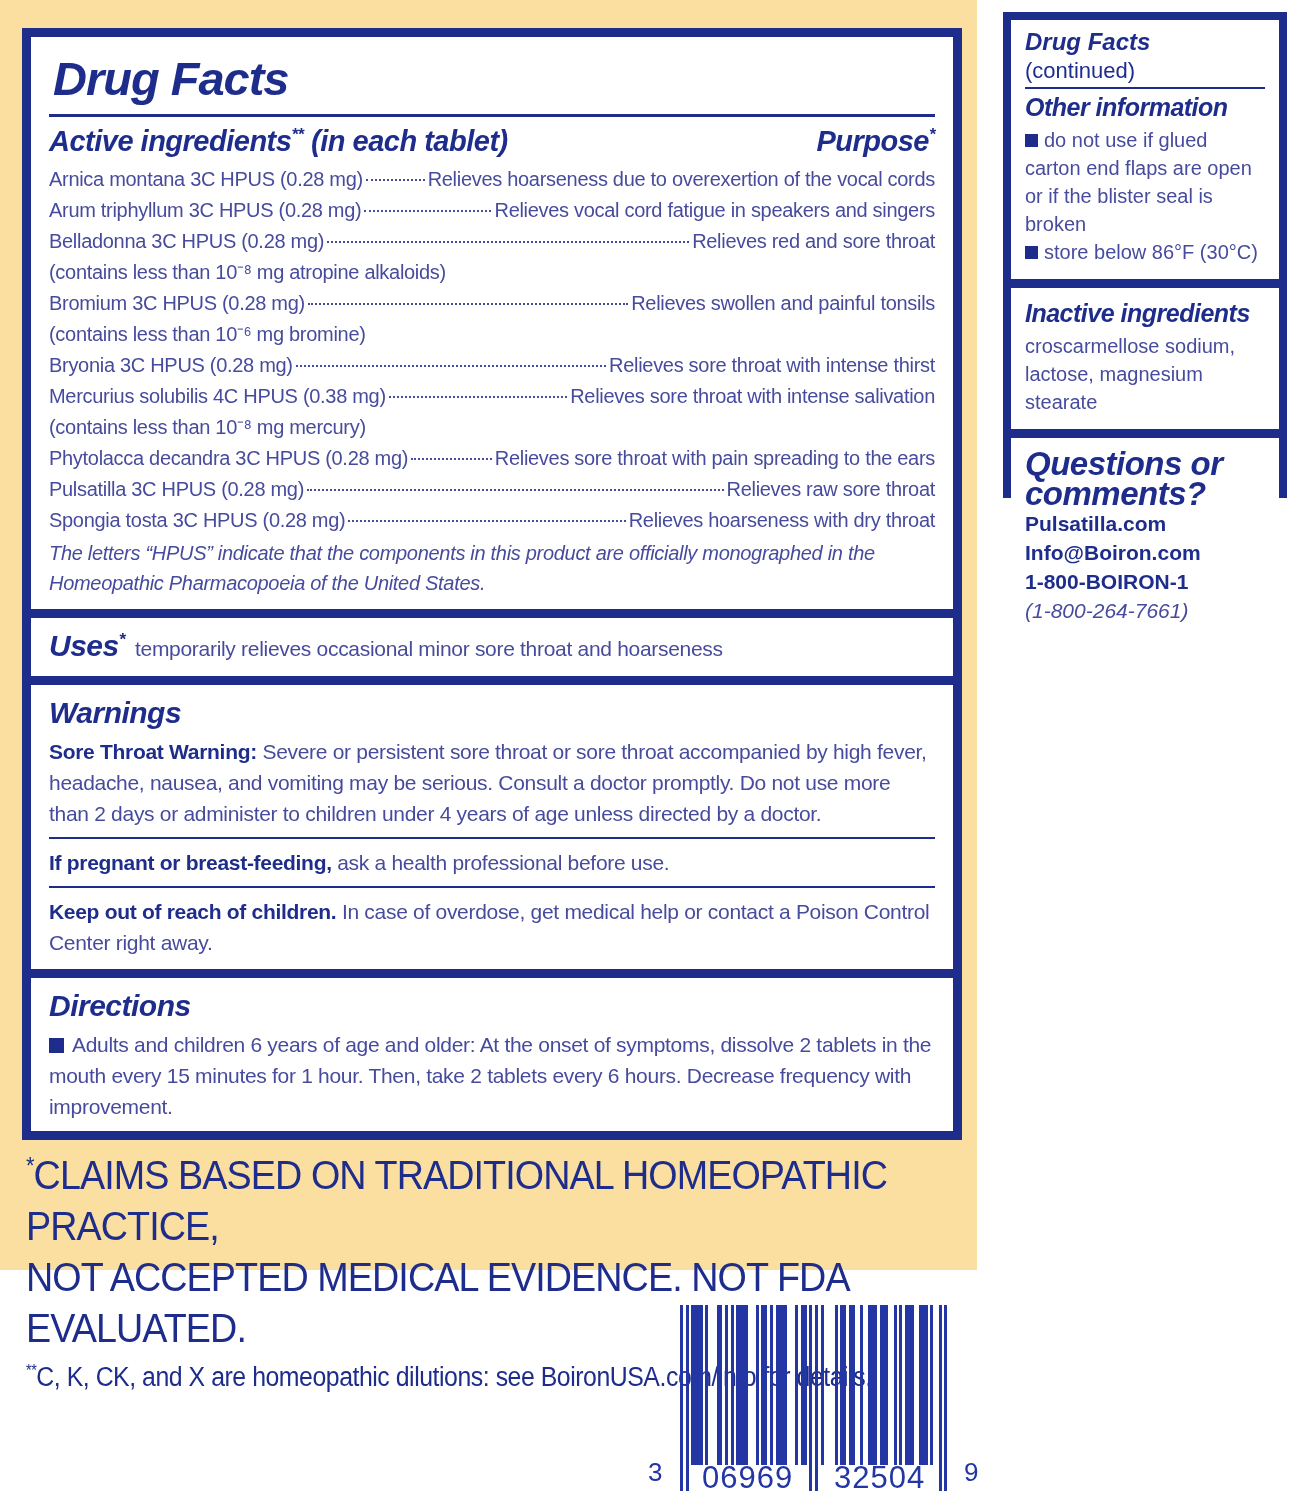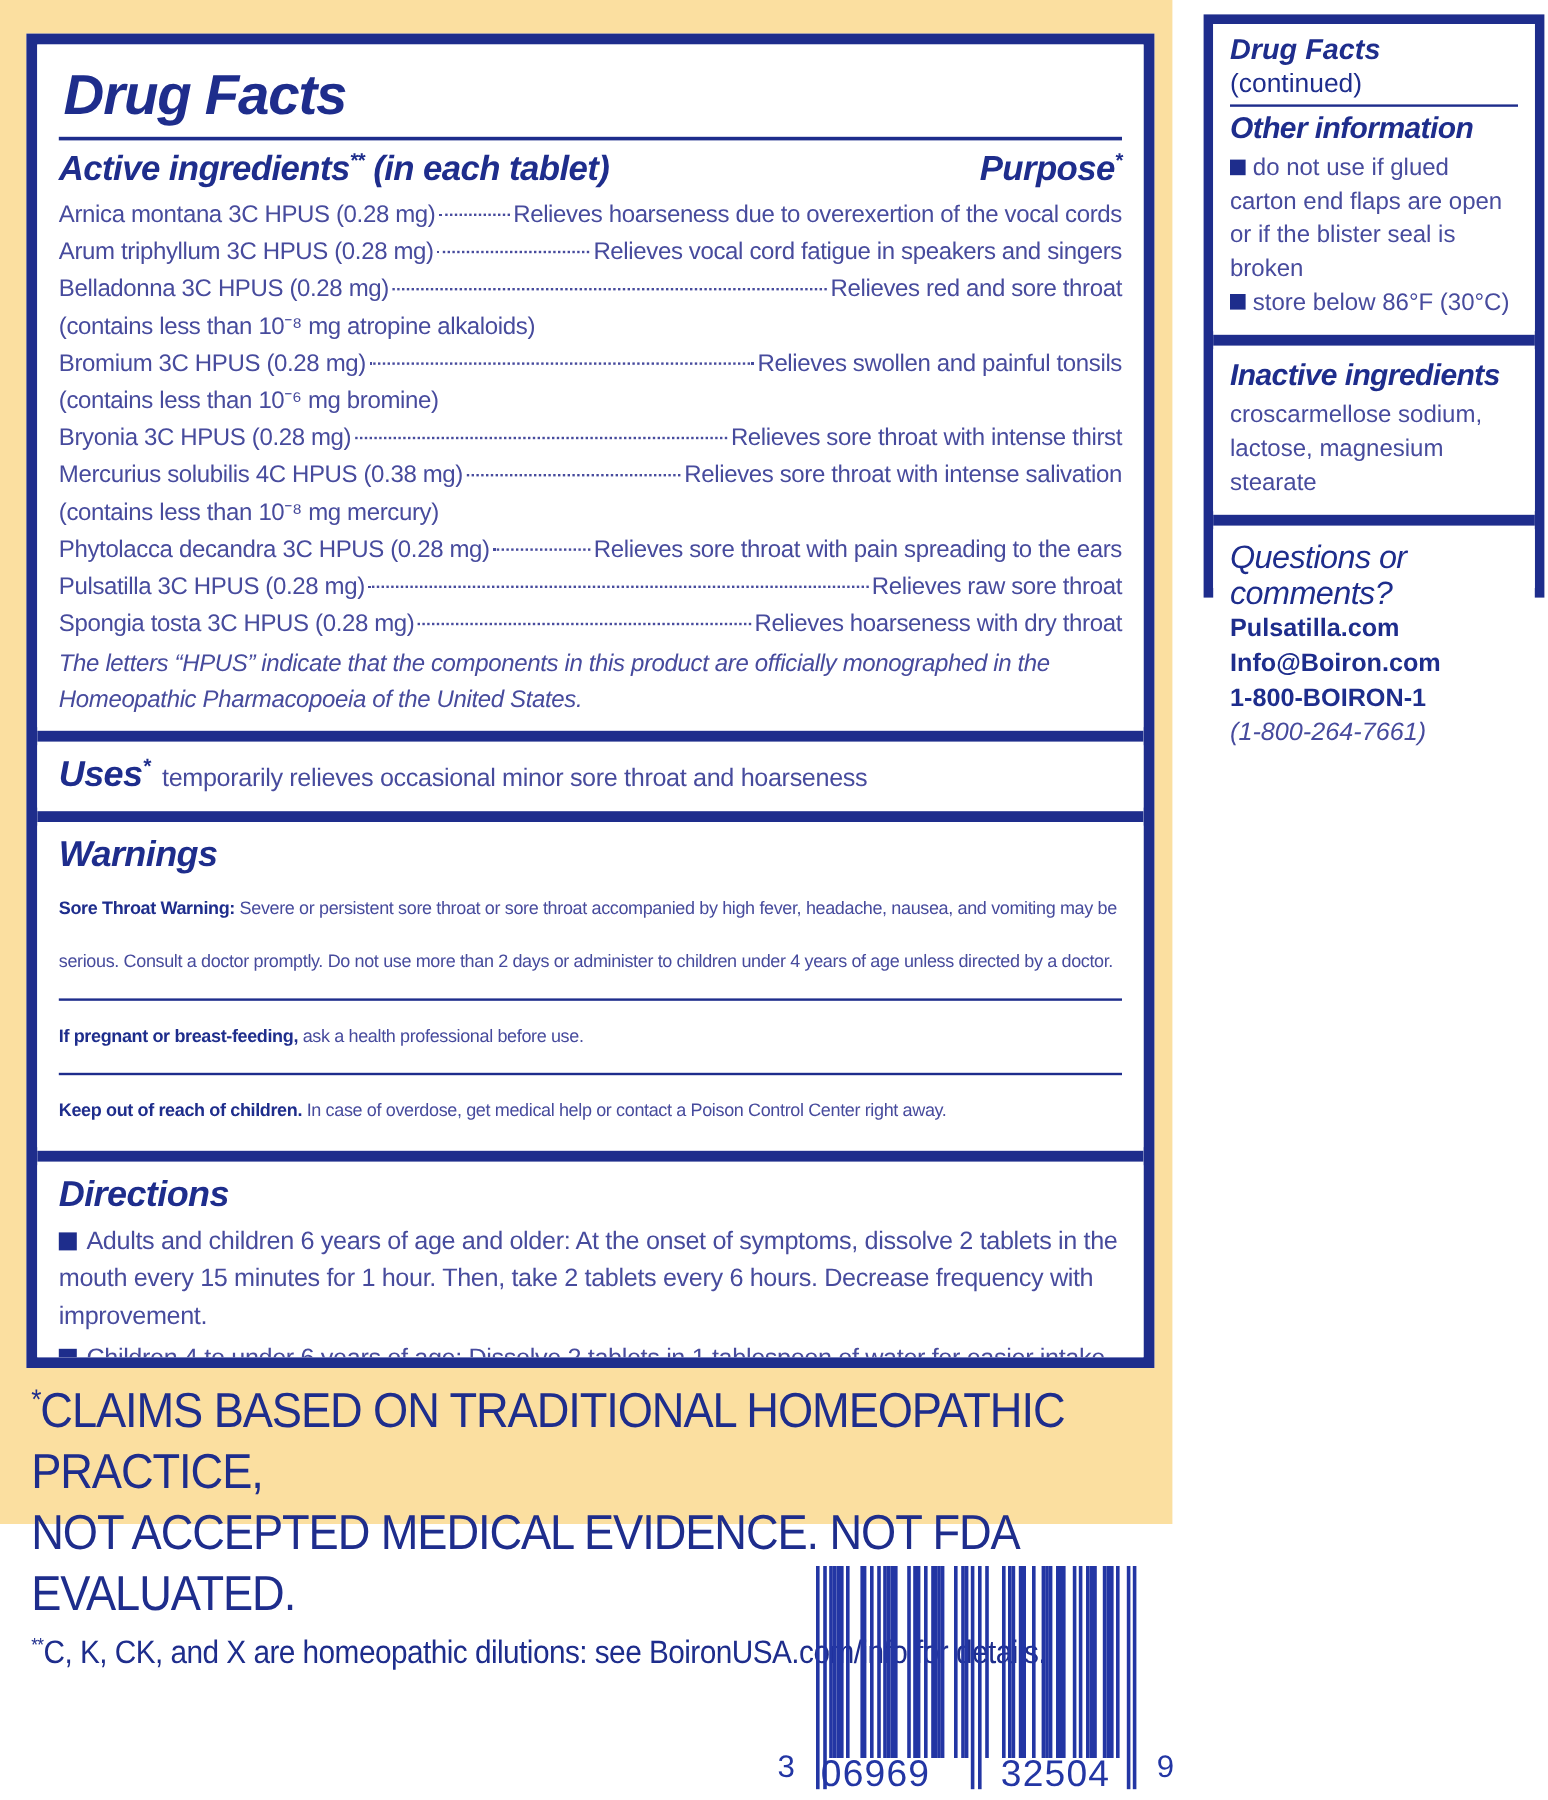--- a/index.html
+++ b/index.html
@@ -34,21 +34,21 @@
   .ing-purpose { flex:none; }
   .ing-note { font-size:20px; line-height:31px; }
   .hpus-note { font-style:italic; font-size:20px; line-height:30px; margin-top:2px; }
 
   .uses-sect { display:flex; align-items:baseline; padding-top:8px; padding-bottom:10px; }
   .sect-heading { color:#1e2d8c; font-size:30px; font-style:italic; font-weight:bold;
     letter-spacing:-0.5px; }
   .uses-text { font-size:21px; margin-left:10px; }
 
   .warn-heading { margin:2px 0 6px 0; }
-  .para { font-size:15px; line-height:44px; }
+  .para { font-size:21px; line-height:31px; }
   .para b, .lead { color:#1e2d8c; font-weight:bold; }
   .thin-rule { border-bottom:2px solid #1e2d8c; margin:8px 0; }
 
   .dir-sect { position:relative; }
   .bullet { display:inline-block; width:15px; height:15px; background:#1e2d8c;
     margin-right:8px; flex:none; }
   .dir-item { font-size:21px; line-height:31px; margin-top:4px; }
   .dir-item .bullet { transform:translateY(1px); }
 
   
@@ -57,38 +57,38 @@
   .side-box { background:#fff; padding:8px 14px 10px 14px; flex:1; }
   .side-title { color:#1e2d8c; font-size:24px; }
   .side-title .bi { font-style:italic; font-weight:bold; }
   .side-title .cont { font-weight:normal; font-size:22px; }
   .side-rule { border-bottom:2px solid #1e2d8c; margin:3px 0 4px 0; }
   .side-heading { color:#1e2d8c; font-size:25px; font-style:italic; font-weight:bold;
     letter-spacing:-0.5px; margin-bottom:4px; }
   .side-item { font-size:20px; line-height:28px; }
   .side-item .bullet { width:13px; height:13px; margin-right:6px; }
   .side-text { font-size:20px; line-height:28px; }
-  .q-head { color:#1e2d8c; font-size:27px; font-style:italic; font-weight:normal;
+  .q-head { color:#1e2d8c; font-size:33px; font-style:italic; font-weight:bold;
     letter-spacing:-0.5px; line-height:30px; }
   .q-line { font-size:21px; line-height:29px; color:#1e2d8c; font-weight:bold; }
   .q-line.plain { font-weight:normal; color:#474b9d;font-style:italic; }
 
   
   .claims { position:absolute; left:26px; top:1150px; width:1020px; color:#1e2d8c;
     transform:scaleX(0.92); transform-origin:left top; }
   .claims-big { font-size:41px; line-height:51px; letter-spacing:-1px; }
   .claims-small { font-size:27px; line-height:34px; margin-top:6px; letter-spacing:-0.5px; }
 
   
   .barcode-wrap { position:absolute; left:648px; top:1305px; width:340px; height:190px; }
   .bars { position:absolute; left:32px; top:0; width:267px; height:186px; }
   .bars .bar { position:absolute; top:0; background:#2336a4; }
   .bc-num { position:absolute; color:#2336a4; font-size:31px; letter-spacing:1px; }
   .bc-left   { left:0px;  top:152px; font-size:26px; }
-  .bc-gleft  { left:36px;  top:155px; }
+  .bc-gleft  { left:54px;  top:155px; }
   .bc-gright { left:186px; top:155px; }
   .bc-right  { left:316px; top:152px; font-size:26px; }
 </style>
 </head>
 <body>
 
 <div class="page">
   <div class="yellow-bg"></div>
 
   <div class="main-panel">

